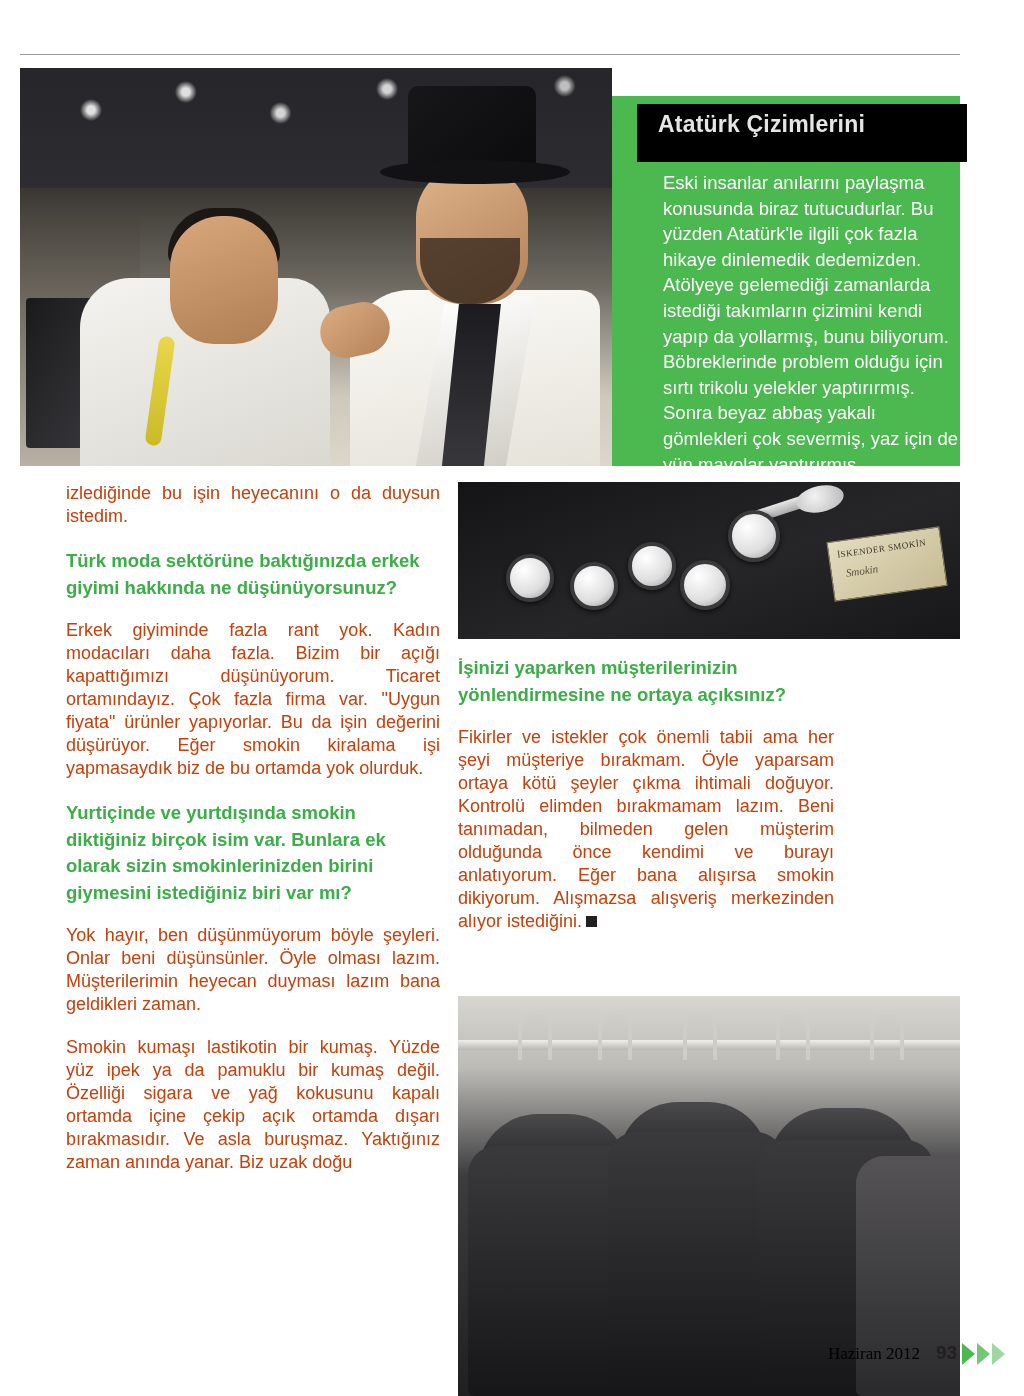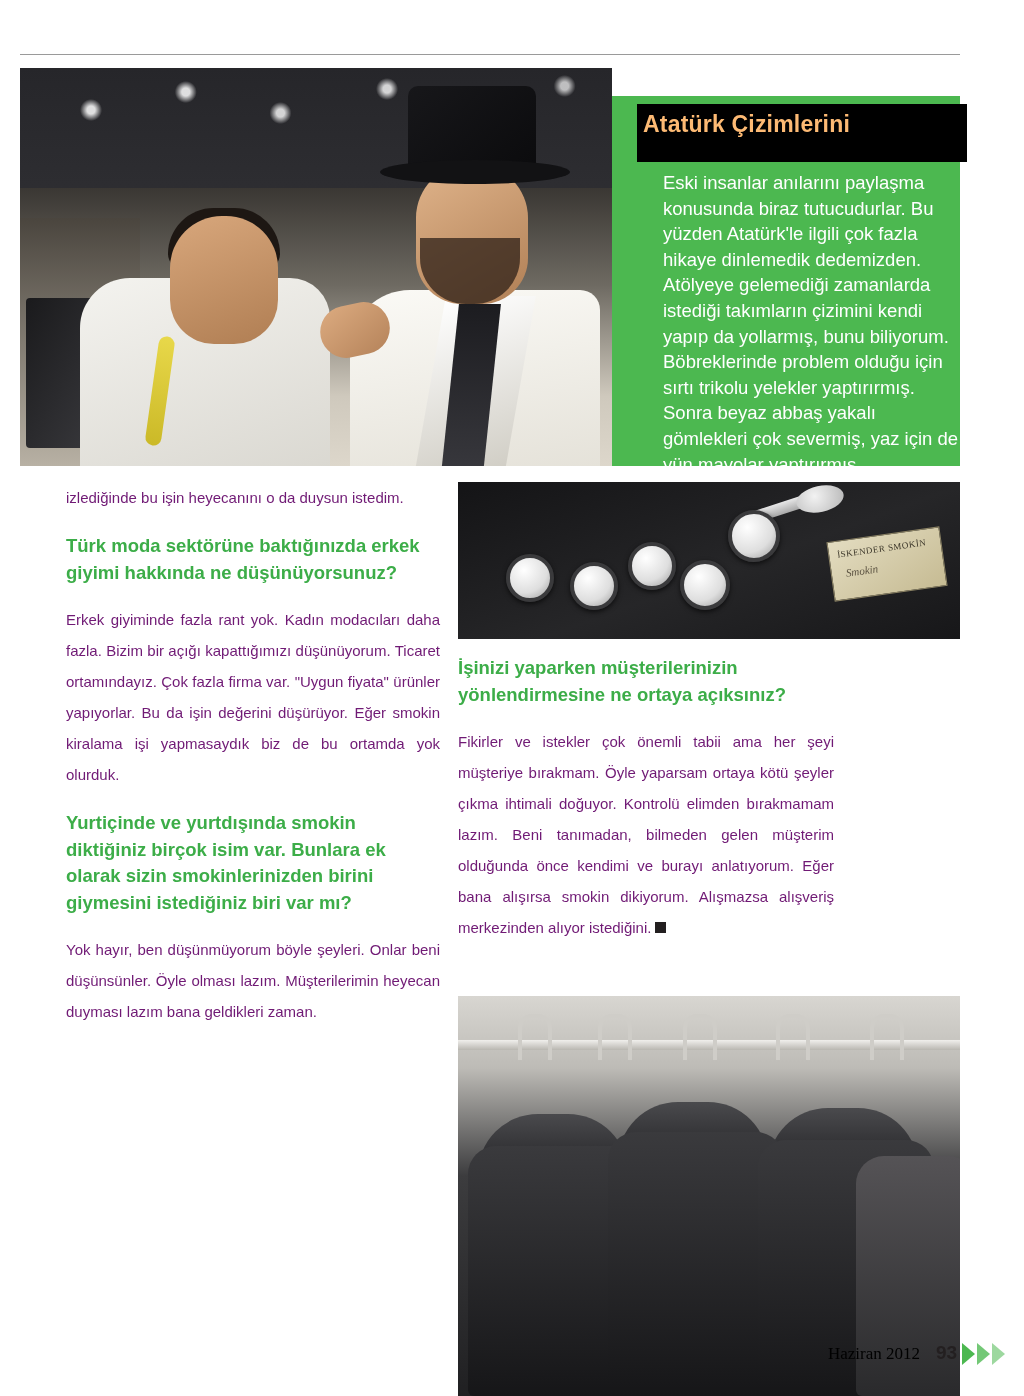--- a/index.html
+++ b/index.html
@@ -152,25 +152,25 @@
     height: 370px;
     background: #4cb850;
   }
   .green-box-title {
     position: absolute;
     left: 637px;
     top: 104px;
     width: 330px;
     height: 58px;
     background: #000000;
-    color: #fdba74;
+    color: #e5e5e5;
     font-size: 23px;
     font-weight: bold;
     line-height: 27px;
-    padding: 7px 0 0 6px;
+    padding: 7px 0 0 21px;
     box-sizing: border-box;
     letter-spacing: 0.2px;
   }
   .green-box-title span { display: block; }
   .green-box-body {
     position: absolute;
     left: 663px;
     top: 170px;
     width: 302px;
     color: #ffffff;
@@ -181,24 +181,24 @@
   
   .col {
     position: absolute;
     width: 374px;
   }
   .col-left { left: 66px; top: 482px; }
   .col-right { left: 458px; top: 655px; width: 376px; }
 
   p.body {
     margin: 0 0 20px 0;
-    font-size: 15px;
-    line-height: 31px;
+    font-size: 18px;
+    line-height: 23px;
     text-align: justify;
-    color: #701a75;
+    color: #c2410c;
   }
   p.body.last { margin-bottom: 0; }
   p.q {
     margin: 0 0 18px 0;
     font-size: 18.5px;
     line-height: 26.5px;
     font-weight: bold;
     color: #3cad48;
   }
   .endmark {
@@ -391,20 +391,21 @@
       <div class="plaque-sig">Smokin</div>
     </div>
   </div>
 
   <div class="col col-left">
     <p class="body">izlediğinde bu işin heyecanını o da duysun istedim.</p>
     <p class="q">Türk moda sektörüne baktığınızda erkek giyimi hakkında ne düşünüyorsunuz?</p>
     <p class="body">Erkek giyiminde fazla rant yok. Kadın modacıları daha fazla. Bizim bir açığı kapattığımızı düşünüyorum. Ticaret ortamındayız. Çok fazla firma var. "Uygun fiyata" ürünler yapıyorlar. Bu da işin değerini düşürüyor. Eğer smokin kiralama işi yapmasaydık biz de bu ortamda yok olurduk.</p>
     <p class="q">Yurtiçinde ve yurtdışında smokin diktiğiniz birçok isim var. Bunlara ek olarak sizin smokinlerinizden birini giymesini istediğiniz biri var mı?</p>
     <p class="body">Yok hayır, ben düşünmüyorum böyle şeyleri. Onlar beni düşünsünler. Öyle olması lazım. Müşterilerimin heyecan duyması lazım bana geldikleri zaman.</p>
+    <p class="body last">Smokin kumaşı lastikotin bir kumaş. Yüzde yüz ipek ya da pamuklu bir kumaş değil. Özelliği sigara ve yağ kokusunu kapalı ortamda içine çekip açık ortamda dışarı bırakmasıdır. Ve asla buruşmaz. Yaktığınız zaman anında yanar. Biz uzak doğu</p>
   </div>
 
   <div class="col col-right">
     <p class="q">İşinizi yaparken müşterilerinizin yönlendirmesine ne ortaya açıksınız?</p>
     <p class="body last"><span>Fikirler ve istekler çok önemli tabii ama her şeyi müşteriye bırakmam. Öyle yaparsam ortaya kötü şeyler çıkma ihtimali doğuyor. Kontrolü elimden bırakmamam lazım. Beni tanımadan, bilmeden gelen müşterim olduğunda önce kendimi ve burayı anlatıyorum. Eğer bana alışırsa smokin dikiyorum. Alışmazsa alışveriş merkezinden alıyor istediğini.</span><span class="endmark"></span></p>
   </div>
 
   <div class="hangers-photo">
     <div class="rail"></div>
     <div class="hook" style="left:60px;"></div>

